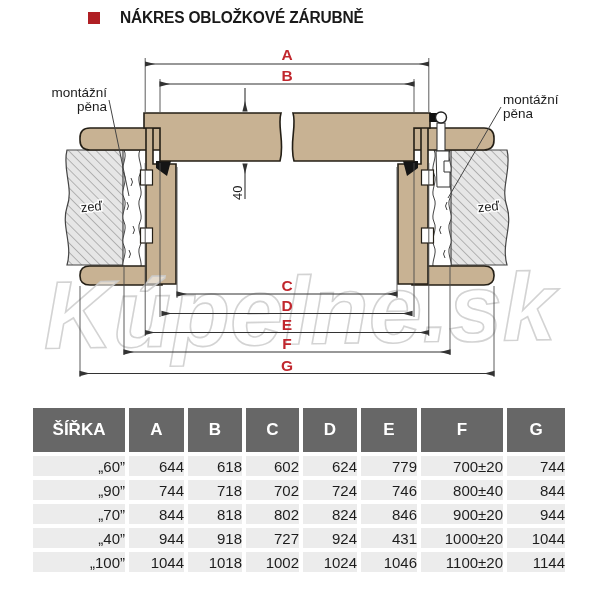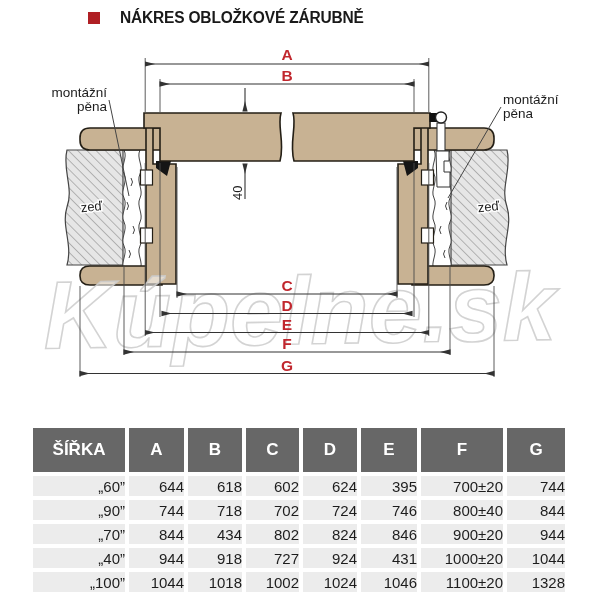--- a/index.html
+++ b/index.html
@@ -28,21 +28,21 @@
     font-size:13px;fill:#1c1c1c;text-anchor:middle;
     stroke:#ffffff;stroke-width:3px;paint-order:stroke;
   }
   .dimnum{font-size:13px;fill:#1c1c1c;}
   .watermark{
     font-size:96px;font-weight:bold;font-style:italic;text-anchor:middle;
     fill:#ffffff;fill-opacity:0.55;stroke:#cbcbcb;stroke-opacity:0.85;stroke-width:1.6;
   }
   .hatchline{stroke:var(--hatch-line,#8f8f8f);stroke-width:1.2;}
   table.dims{
-    position:absolute;left:29px;top:424px;border-collapse:separate;border-spacing:4px;
+    position:absolute;left:29px;top:404px;border-collapse:separate;border-spacing:4px;
     table-layout:fixed;
   }
   table.dims th{
     background:var(--table-header-bg,#676767);color:#fff;font-weight:bold;
     font-size:17px;height:44px;text-align:center;padding:0;
   }
   table.dims td{
     background:var(--table-row-bg,#ececec);color:#1d1d1d;font-size:15px;
     height:20px;text-align:right;padding:0;
   }
@@ -163,38 +163,38 @@
       <th>G</th>
     </tr>
   </thead>
   <tbody>
     <tr>
       <td>„60”</td>
       <td>644</td>
       <td>618</td>
       <td>602</td>
       <td>624</td>
-      <td>395</td>
+      <td>779</td>
       <td>700±20</td>
       <td>744</td>
     </tr>
     <tr>
       <td>„90”</td>
       <td>744</td>
       <td>718</td>
       <td>702</td>
       <td>724</td>
       <td>746</td>
       <td>800±40</td>
       <td>844</td>
     </tr>
     <tr>
       <td>„70”</td>
       <td>844</td>
-      <td>434</td>
+      <td>818</td>
       <td>802</td>
       <td>824</td>
       <td>846</td>
       <td>900±20</td>
       <td>944</td>
     </tr>
     <tr>
       <td>„40”</td>
       <td>944</td>
       <td>918</td>
@@ -205,16 +205,16 @@
       <td>1044</td>
     </tr>
     <tr>
       <td>„100”</td>
       <td>1044</td>
       <td>1018</td>
       <td>1002</td>
       <td>1024</td>
       <td>1046</td>
       <td>1100±20</td>
-      <td>1328</td>
+      <td>1144</td>
     </tr>
   </tbody>
 </table>
 
 </body></html>

